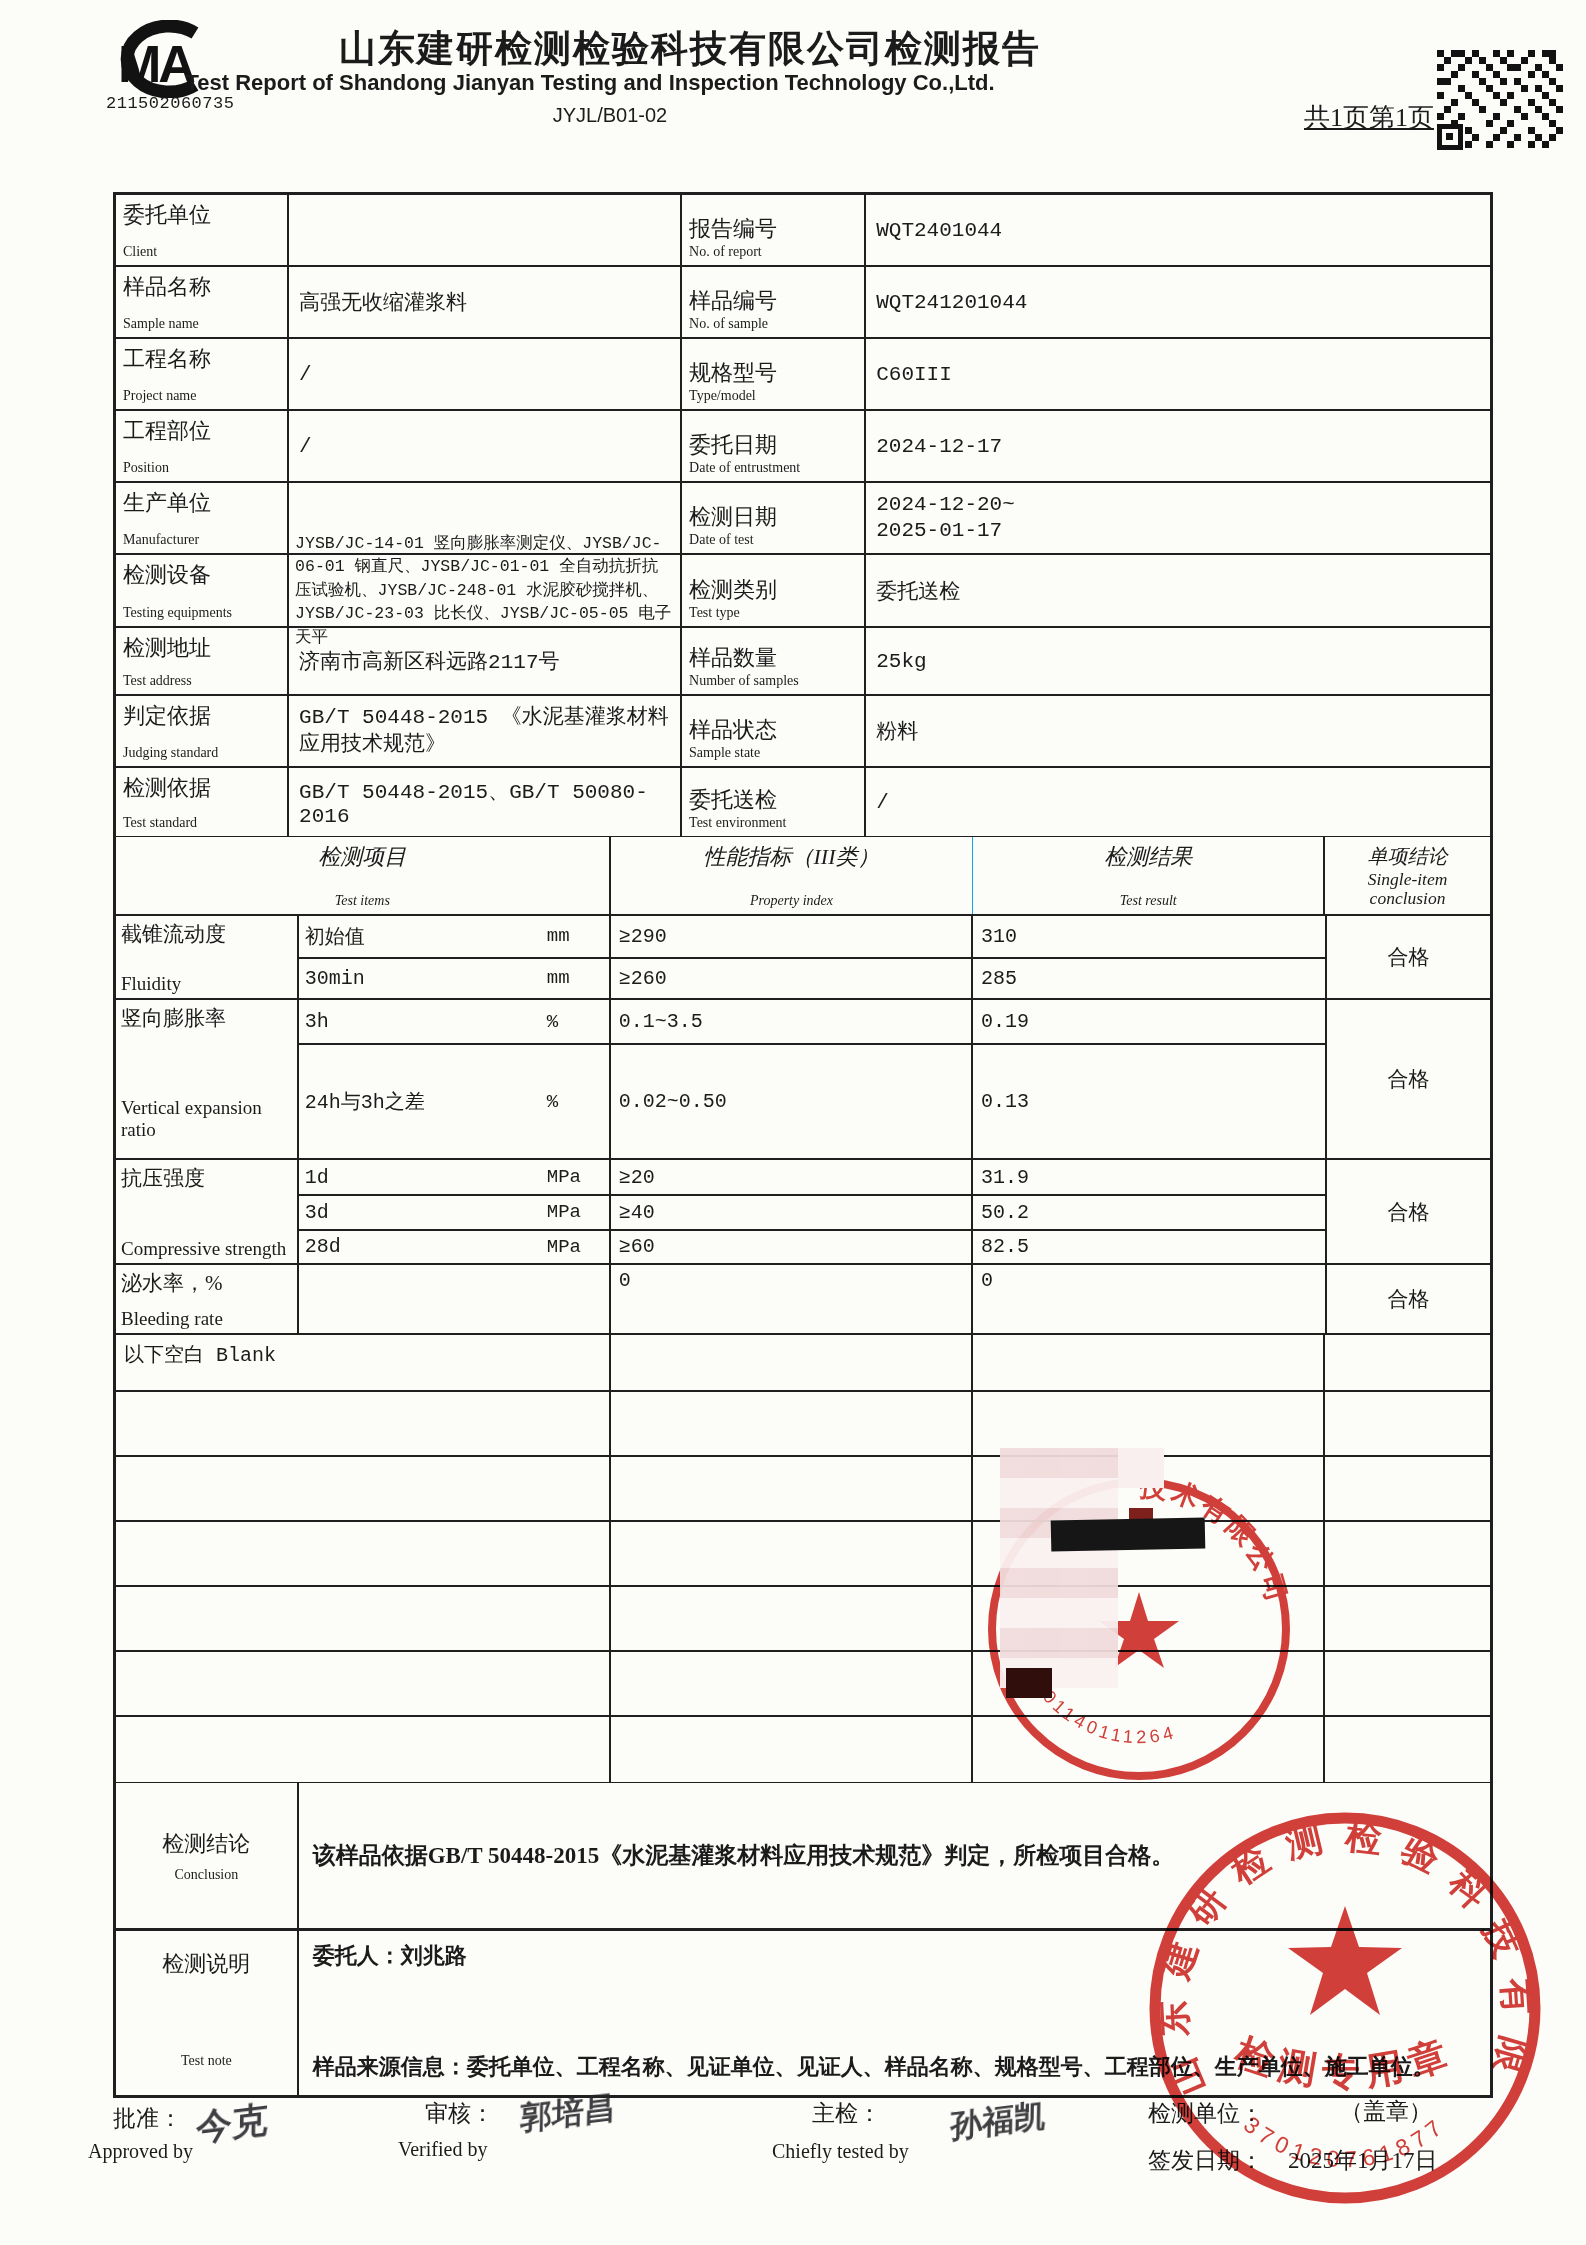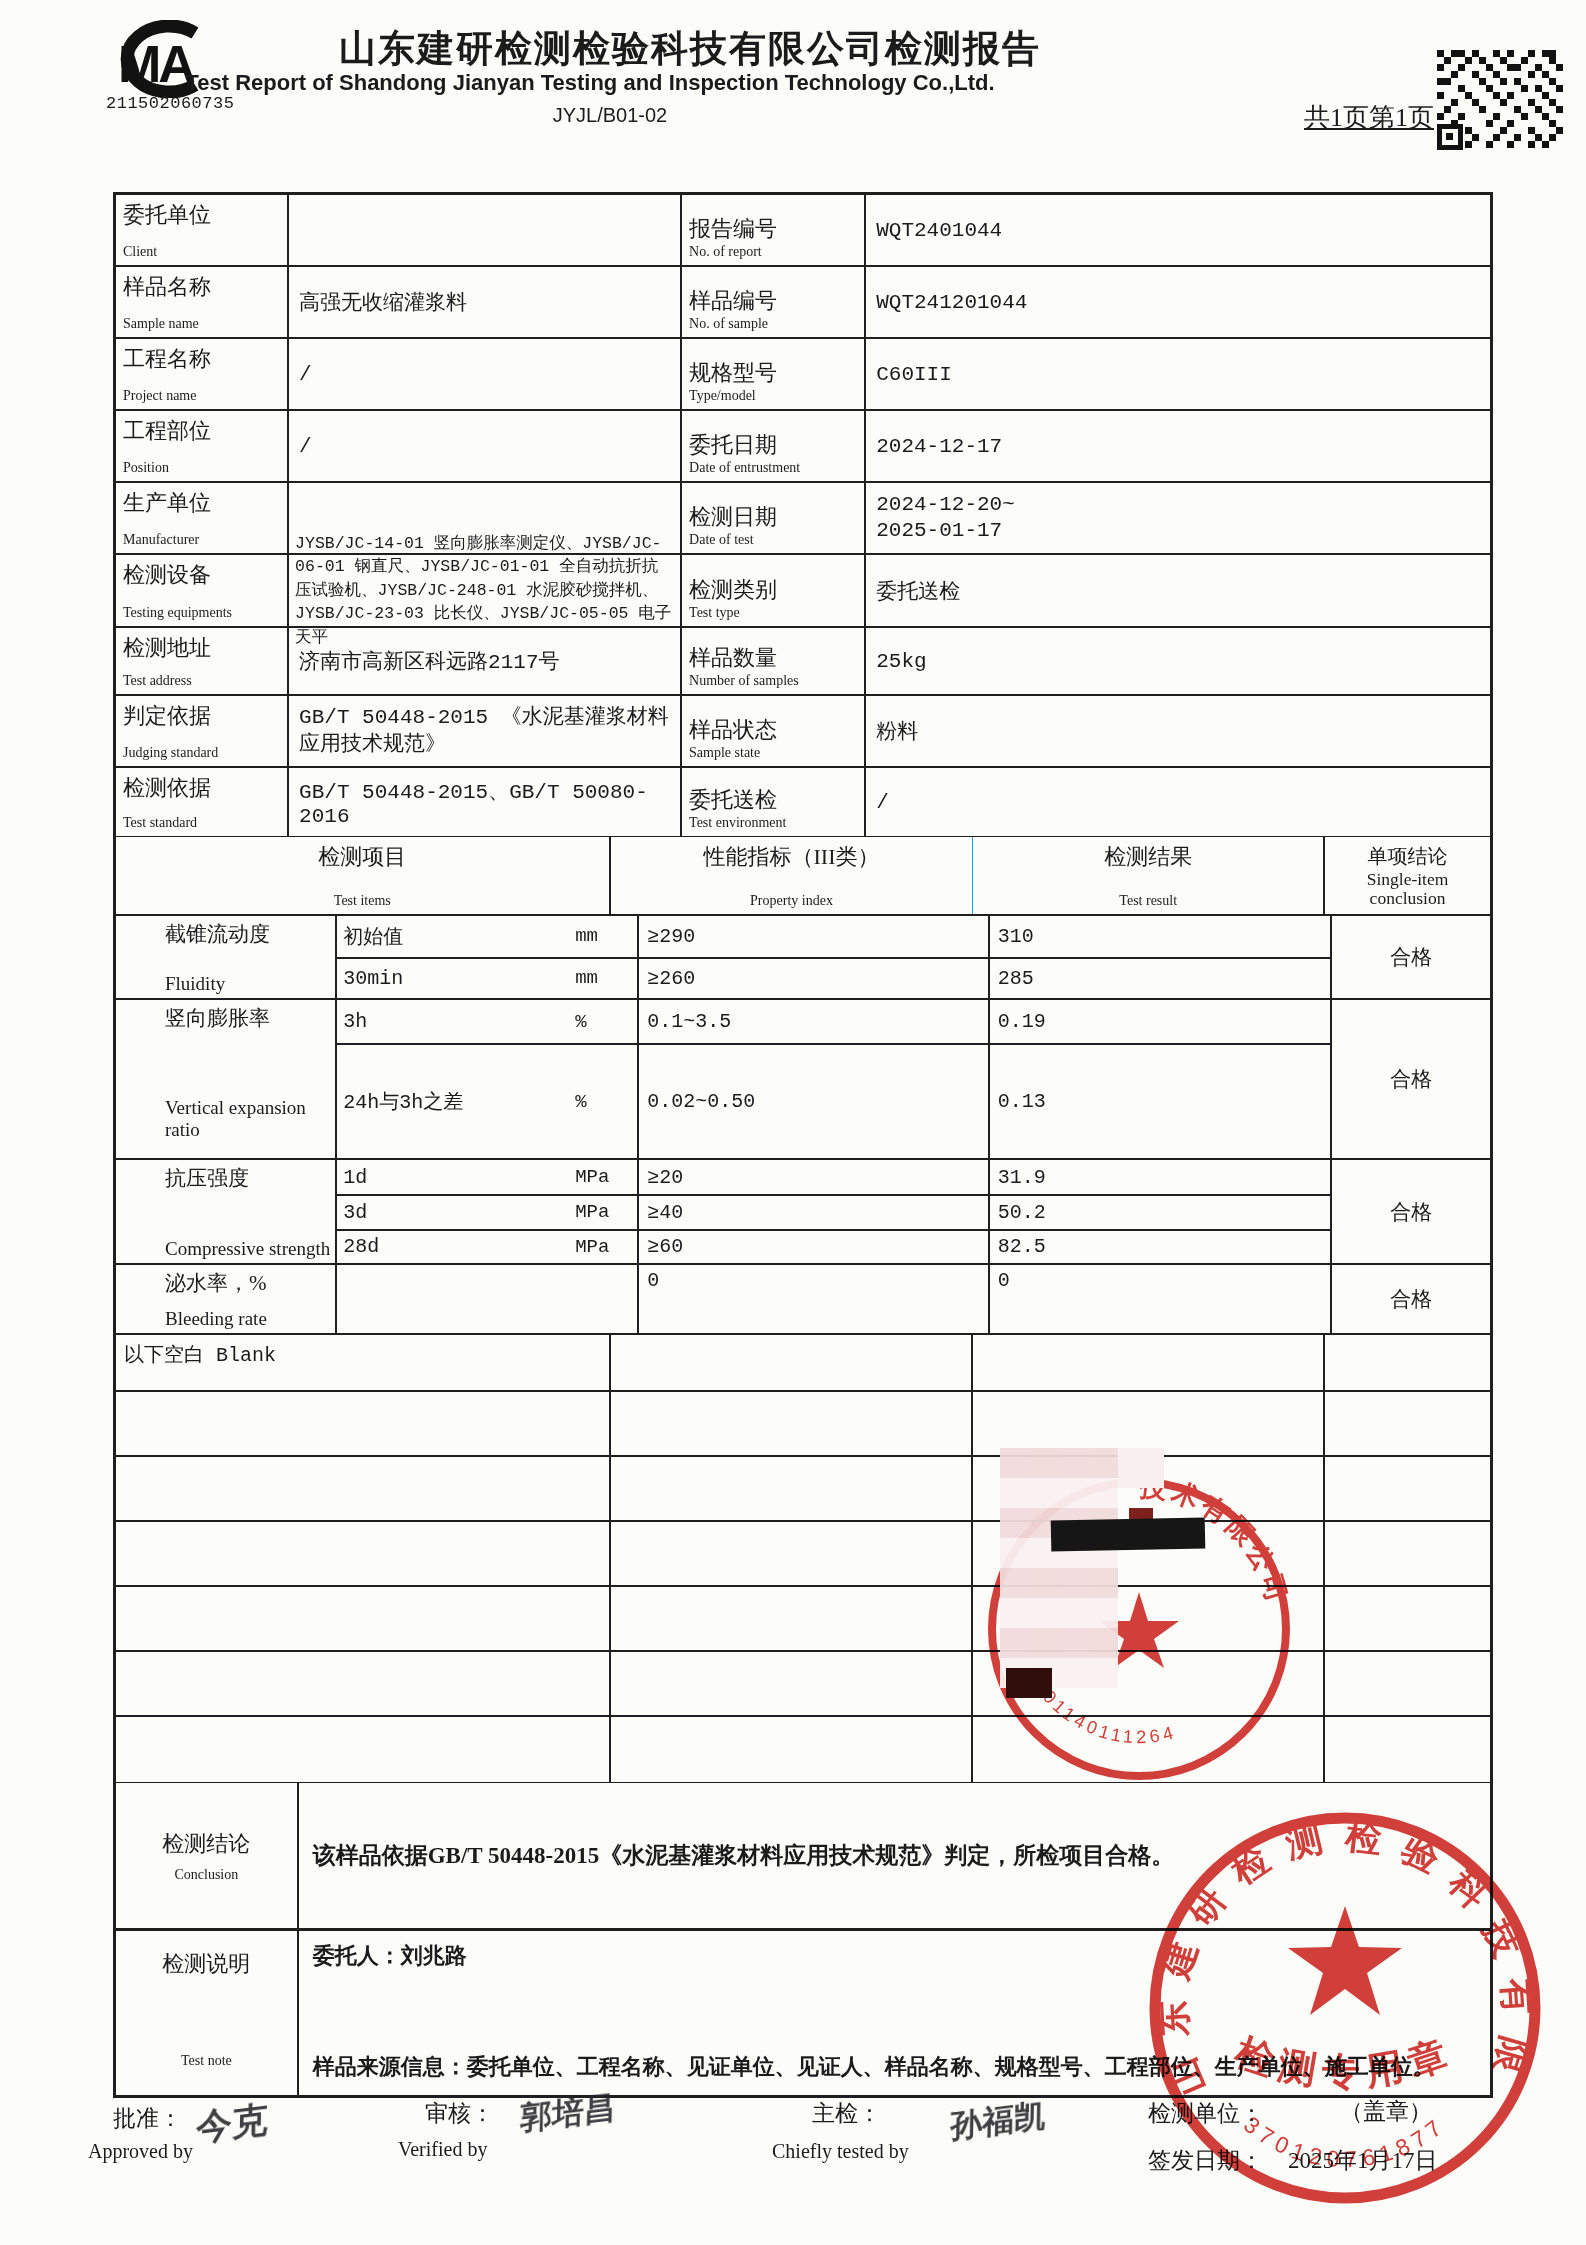--- a/index.html
+++ b/index.html
@@ -23,30 +23,30 @@
   .ival{width:28.6%;border-right:2px solid #1f1f1f;display:flex;align-items:center;padding:4px 10px;}
   .irlab{width:13.4%;border-right:2px solid #1f1f1f;display:flex;flex-direction:column;justify-content:flex-end;padding:5px 7px;}
   .irval{width:45.4%;display:flex;align-items:center;padding:4px 10px;}
   .cn{font-size:22px;}
   .en{font-size:14px;}
   .vtext{font-size:21px;font-family:"Liberation Mono","DejaVu Sans Mono",monospace;}
   .pre{white-space:pre-line;line-height:1.25;}
   .small{font-size:16.5px;line-height:1.42;}
   
   .rhead{display:flex;width:100%;border-top:1px solid #1f1f1f;border-bottom:2px solid #1f1f1f;height:80px;}
-  .hc{display:flex;flex-direction:column;justify-content:space-between;align-items:center;text-align:center;padding:5px 2px;}
+  .hc{display:flex;flex-direction:column;justify-content:space-between;align-items:center;text-align:center;padding:5px 2px;font-style:italic;}
   .h1{width:36%;border-right:2px solid #1f1f1f;}
   .h2{width:26.4%;border-right:1px solid #0ea5e9;}
   .h3{width:25.6%;border-right:2px solid #1f1f1f;}
   .h4{width:12%;font-size:18px;justify-content:center;padding:2px;}
   .h4 .cn{font-size:20px;}
   .h4 .en{font-size:17.5px;line-height:1.1;white-space:pre-line;}
   
   .grow{display:flex;width:100%;border-bottom:2px solid #1f1f1f;}
-  .rc1{width:13.3%;border-right:2px solid #1f1f1f;display:flex;flex-direction:column;justify-content:space-between;padding:4px 5px;margin-left:44px;}
+  .rc1{width:13.3%;border-right:2px solid #1f1f1f;display:flex;flex-direction:column;justify-content:space-between;padding:4px 5px;}
   .rc1 .cn{font-size:21px;}
   .rc1 .en{font-size:19px;line-height:1.12;}
   .rmid{width:74.7%;display:flex;flex-direction:column;}
   .srow{display:flex;width:100%;}
   .srow + .srow{border-top:2px solid #1f1f1f;}
   .rsub{width:30.4%;border-right:2px solid #1f1f1f;display:flex;align-items:center;padding:2px 6px;}
   .rsub .sub{flex:1;font-size:20px;font-family:"Liberation Mono","DejaVu Sans Mono",monospace;}
   .rsub .unit{width:56px;font-size:19px;font-family:"Liberation Mono","DejaVu Sans Mono",monospace;}
   .ridx{width:35.3%;border-right:2px solid #1f1f1f;display:flex;align-items:center;padding:2px 8px;}
   .rres{width:34.3%;display:flex;align-items:center;padding:2px 8px;}

